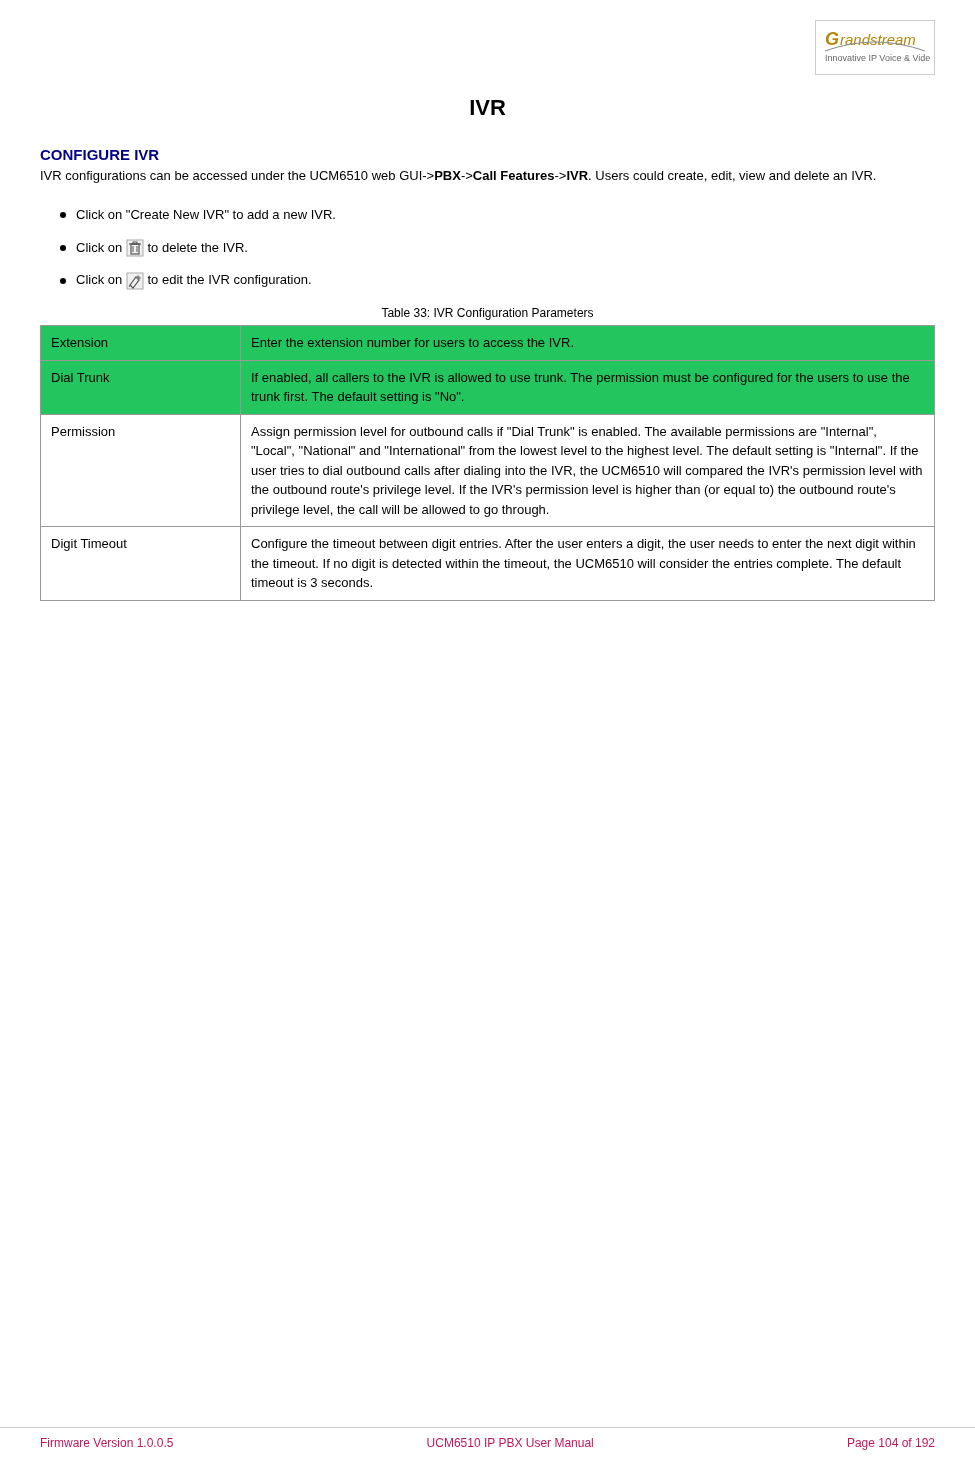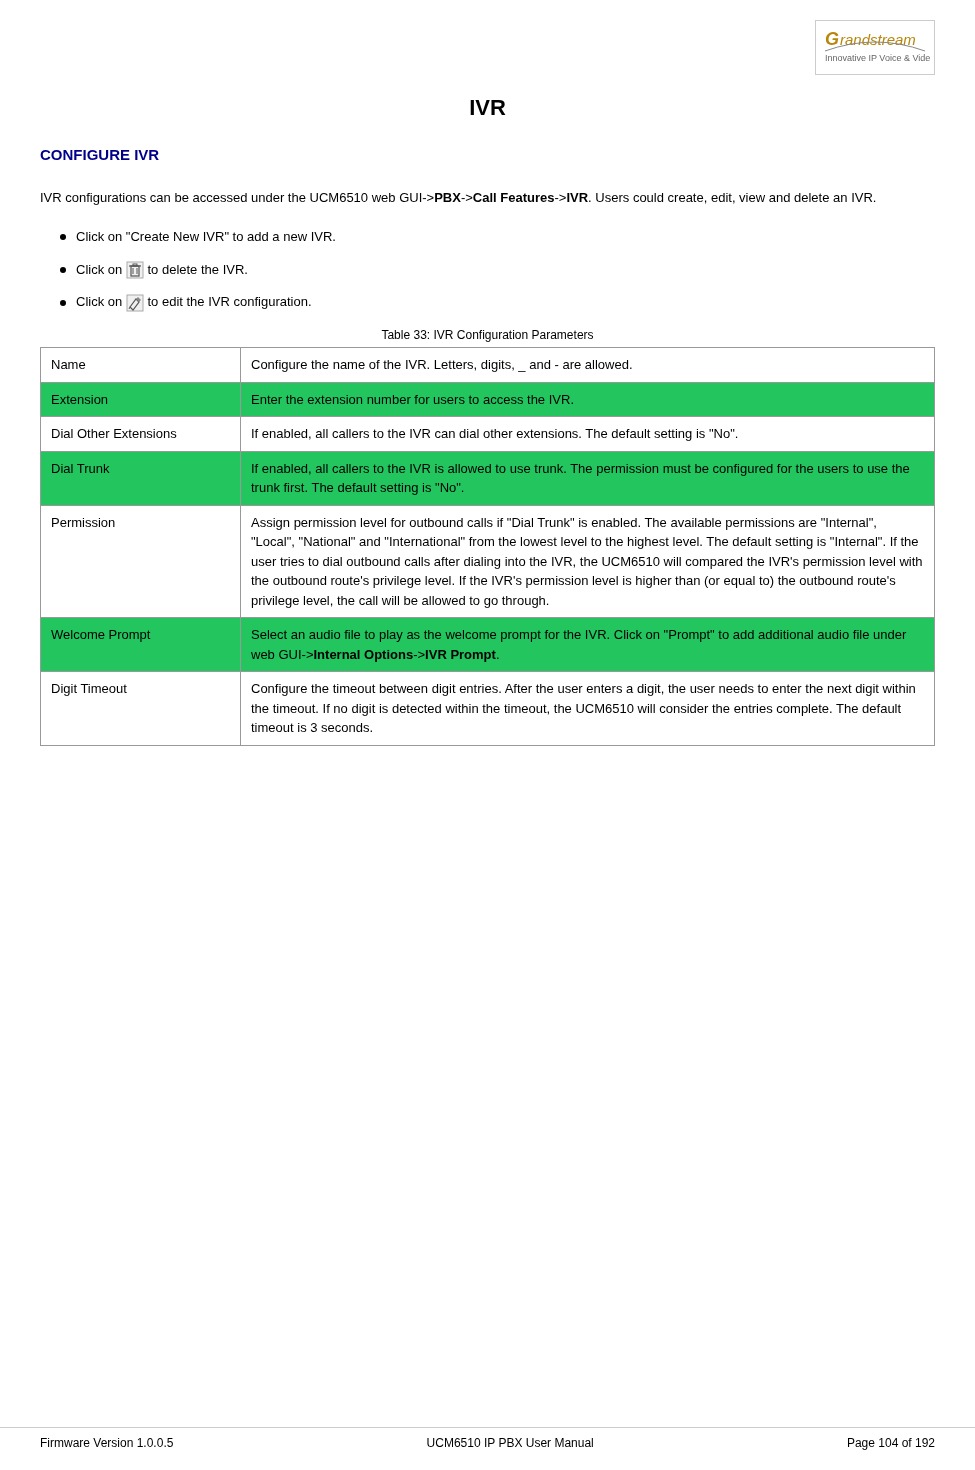--- a/index.html
+++ b/index.html
@@ -33,21 +33,21 @@
       text-align: center;
       font-size: 22px;
       font-weight: bold;
       color: #000;
       margin: 20px 0 25px 0;
     }
     .section-heading {
       font-size: 15px;
       font-weight: bold;
       color: #00008B;
-      margin-bottom: 25px;
+      margin-bottom: 3px;
     }
     .intro-text {
       font-size: 13px;
       line-height: 1.6;
       margin-bottom: 18px;
     }
     .bullet-list {
       list-style: none;
       margin: 0 0 15px 20px;
     }
@@ -92,21 +92,21 @@
     }
     .highlight-bold { font-weight: bold; }
     .footer {
       position: fixed;
       bottom: 20px;
       left: 0;
       width: 975px;
       display: flex;
       justify-content: space-between;
       font-size: 12px;
-      color: #000000;
+      color: #be185d;
       padding: 0 40px;
       border-top: 1px solid #ccc;
       padding-top: 8px;
       background: #fff;
     }
     .shaded-row td {
       background-color: #22c55e;
     }
     .normal-row td {
       background-color: #fff;
@@ -166,43 +166,31 @@
       to edit the IVR configuration.
     </span>
   </li>
 </ul>
 
 <p class="table-title">Table 33: IVR Configuration Parameters</p>
 
 <table class="config-table">
   <tbody id="table-body">
 
-  <tr class="normal-row">
-        <td class="label-cell">Name</td>
-        <td>Configure the name of the IVR. Letters, digits, _ and - are allowed.</td>
-      </tr>
       <tr class="shaded-row">
         <td class="label-cell">Extension</td>
         <td>Enter the extension number for users to access the IVR.</td>
       </tr>
-      <tr class="normal-row">
-        <td class="label-cell">Dial Other Extensions</td>
-        <td>If enabled, all callers to the IVR can dial other extensions. The default setting is "No".</td>
-      </tr>
       <tr class="shaded-row">
         <td class="label-cell">Dial Trunk</td>
         <td>If enabled, all callers to the IVR is allowed to use trunk. The permission must be configured for the users to use the trunk first. The default setting is "No".</td>
       </tr>
       <tr class="normal-row">
         <td class="label-cell">Permission</td>
         <td>Assign permission level for outbound calls if "Dial Trunk" is enabled. The available permissions are "Internal", "Local", "National" and "International" from the lowest level to the highest level. The default setting is "Internal". If the user tries to dial outbound calls after dialing into the IVR, the UCM6510 will compared the IVR's permission level with the outbound route's privilege level. If the IVR's permission level is higher than (or equal to) the outbound route's privilege level, the call will be allowed to go through.</td>
-      </tr>
-      <tr class="shaded-row">
-        <td class="label-cell">Welcome Prompt</td>
-        <td>Select an audio file to play as the welcome prompt for the IVR. Click on "Prompt" to add additional audio file under web GUI-&gt;<strong>Internal Options</strong>-&gt;<strong>IVR Prompt</strong>.</td>
       </tr>
       <tr class="normal-row">
         <td class="label-cell">Digit Timeout</td>
         <td>Configure the timeout between digit entries. After the user enters a digit, the user needs to enter the next digit within the timeout. If no digit is detected within the timeout, the UCM6510 will consider the entries complete. The default timeout is 3 seconds.</td>
       </tr>
     </tbody>
 </table>
 
 <div class="footer">
   <span>Firmware Version 1.0.0.5</span>

